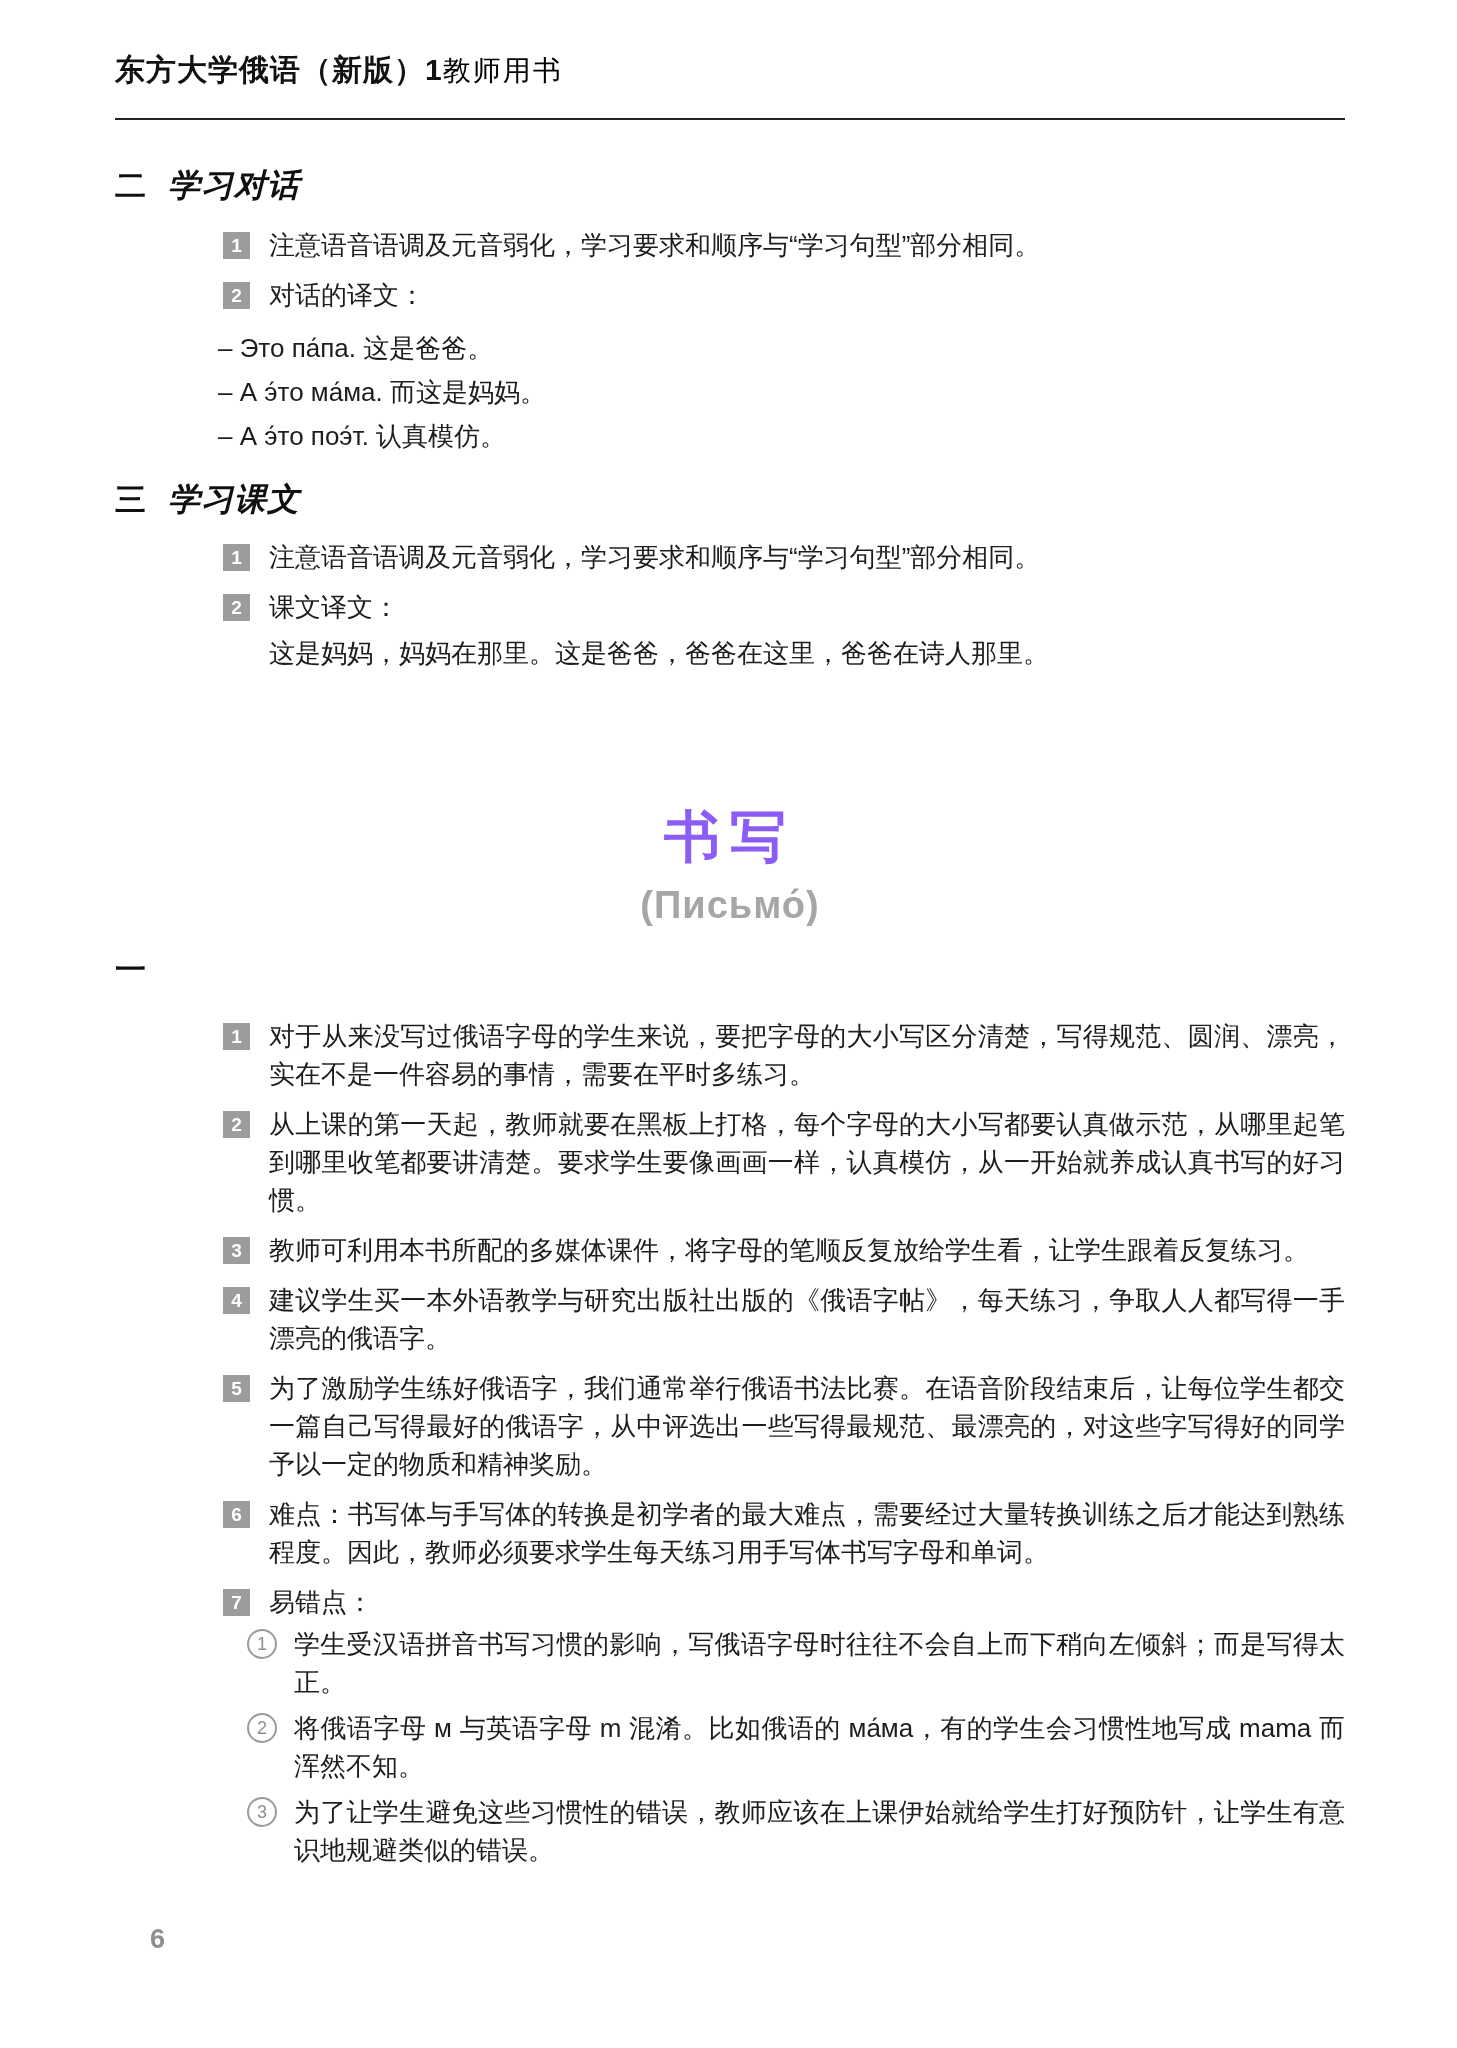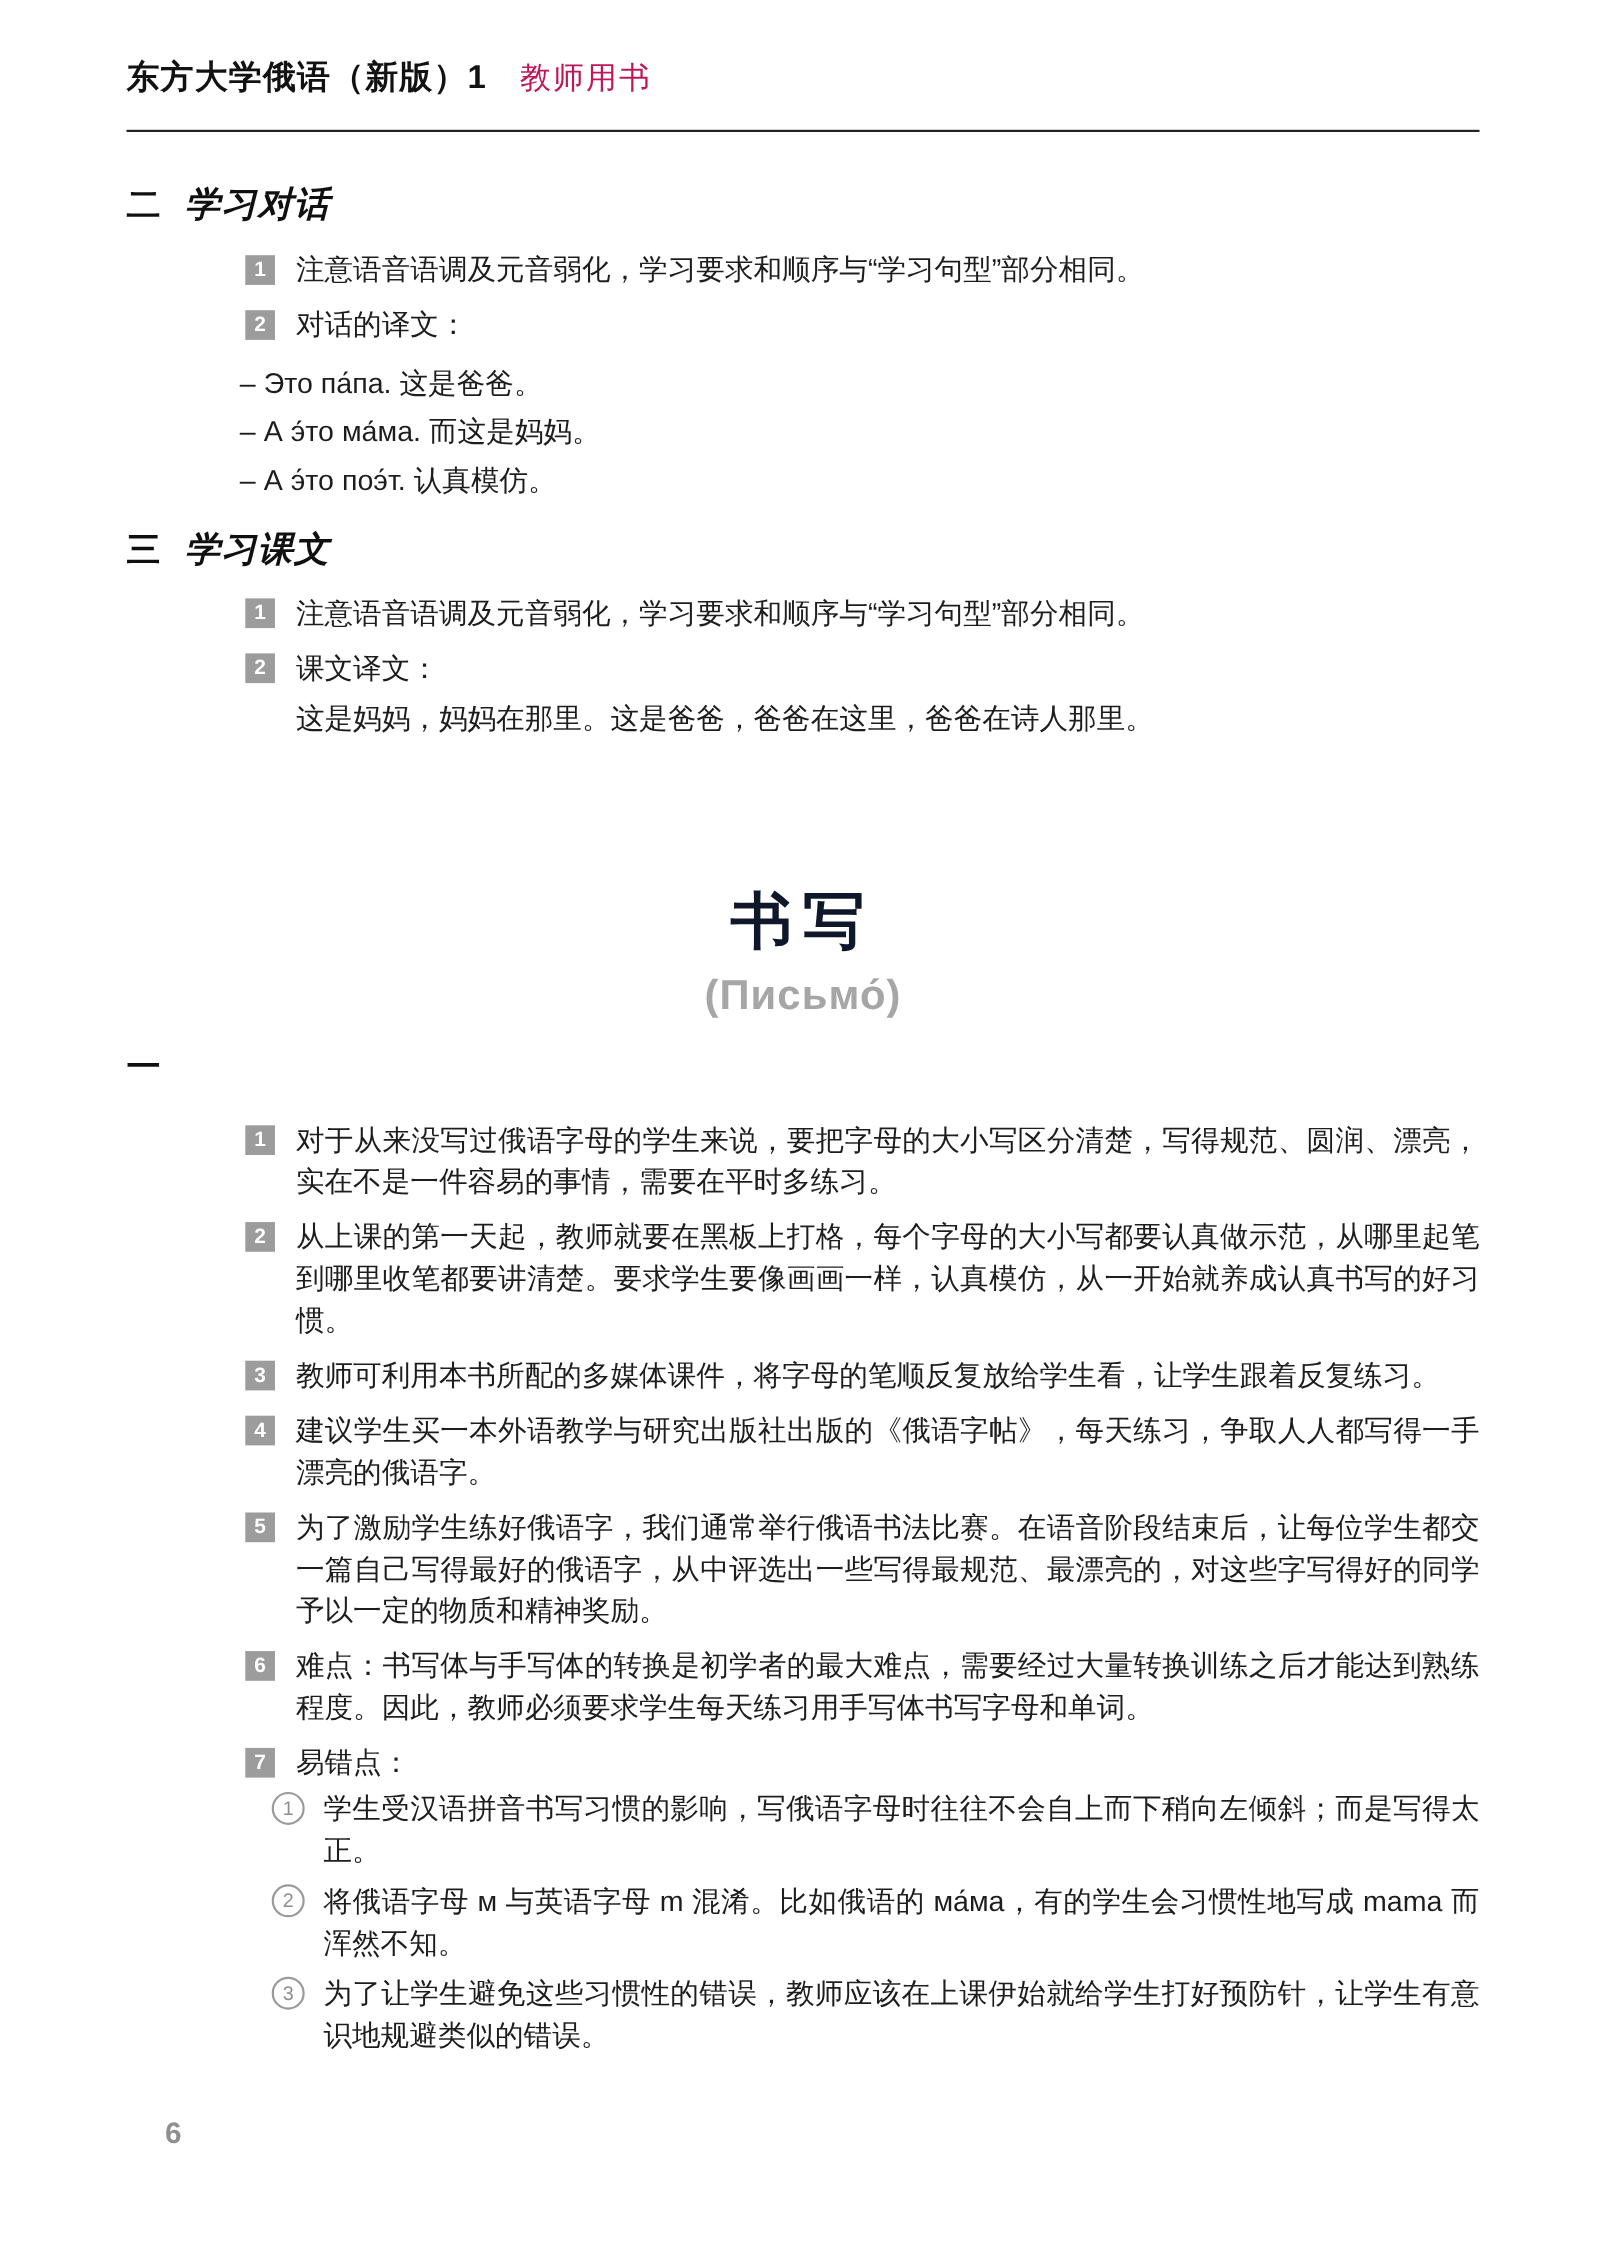--- a/index.html
+++ b/index.html
@@ -9,21 +9,21 @@
     background:#ffffff;
     box-sizing:border-box;
     padding:50px 112px 0 115px;
     font-family:"Liberation Sans","DejaVu Sans",sans-serif;
     color:#1c1c1c;
     overflow:hidden;
   }
   
   .runhead{display:flex;align-items:baseline;}
   .book-title{font-size:30px;font-weight:bold;color:#121212;letter-spacing:1px;}
-  .book-subtitle{font-size:28px;color:#be185d;margin-left:30px;letter-spacing:2px;}
+  .book-subtitle{font-size:28px;color:#000000;letter-spacing:2px;}
   .rule{border:none;border-top:2px solid #222;margin:27px 0 0 0;}
 
   
   .sec-head{display:flex;align-items:baseline;font-weight:bold;color:#101010;}
   .sec-head .marker{font-size:31px;margin-right:22px;}
   .sec-head .sec-title{font-size:32px;letter-spacing:1px;font-style:italic;}
   .sec-dialogue{margin-top:44px;}
   .sec-text{margin-top:20px;}
   .sec-writing{margin-top:22px;}
 
@@ -42,21 +42,21 @@
 
   
   .dialogue{margin:6px 0 2px 103px;}
   .dia-line{font-size:26px;line-height:44px;color:#1d1d1d;}
 
   
   .trans-body{margin:-4px 0 0 46px;font-size:26px;line-height:38px;color:#1d1d1d;}
 
   
   .chapter{margin-top:128px;text-align:center;}
-  .chapter-title{font-size:56px;font-weight:bold;color:#0f172a;font-family:"DejaVu Serif","Liberation Serif",serif;letter-spacing:10px;}
+  .chapter-title{font-size:56px;font-weight:bold;color:#8b5cf6;font-family:"DejaVu Serif","Liberation Serif",serif;letter-spacing:10px;}
   .chapter-subtitle{font-size:38px;font-weight:bold;color:#a6a6a6;margin-top:8px;letter-spacing:1px;}
 
   
   .subs{margin:4px 0 0 24px;width:1098px;}
   .sub{display:flex;margin-bottom:8px;}
   .circle{
     flex:none;width:30px;height:30px;box-sizing:border-box;
     border:2px solid #9a9a9a;border-radius:50%;
     color:#8f8f8f;font-size:18px;
     display:flex;align-items:center;justify-content:center;

